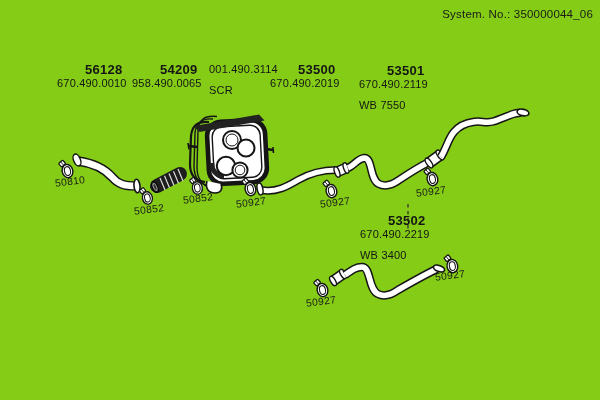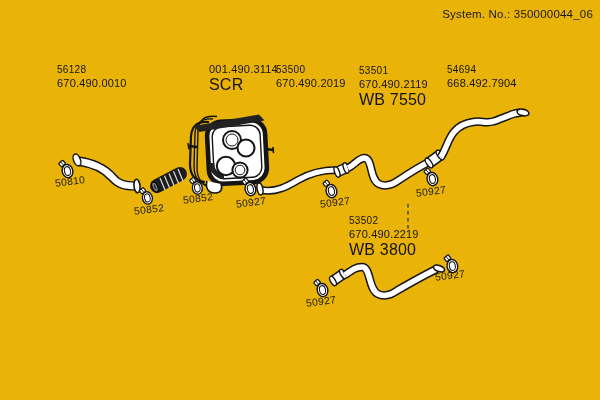--- a/index.html
+++ b/index.html
@@ -1,31 +1,31 @@
 <!DOCTYPE html>
 <html><head>
 <meta charset="utf-8">
 <style>
   html,body{margin:0;padding:0;background:#fff;}
   .page{
-    position:relative;width:600px;height:400px;background:#eab308;
+    position:relative;width:600px;height:400px;background:#84cc16;
     font-family:"Liberation Sans","DejaVu Sans",sans-serif;
     color:#151515;overflow:hidden;
   }
   svg{position:absolute;left:0;top:0;}
   .sysno{
     position:absolute;top:8px;right:7px;font-size:11.5px;letter-spacing:.2px;color:#1a1a1a;
   }
   .pgroup{position:absolute;white-space:nowrap;line-height:1;}
-  .pn{display:block;font-size:10px;font-weight:normal;letter-spacing:.3px;line-height:15px;}
+  .pn{display:block;font-size:13px;font-weight:bold;letter-spacing:.3px;line-height:15px;margin-left:28px;}
   .code{display:block;font-size:11px;letter-spacing:.2px;line-height:13px;}
-  .note{display:block;font-size:16px;letter-spacing:.2px;line-height:13px;margin-top:2px;}
+  .note{display:block;font-size:11px;letter-spacing:.2px;line-height:13px;margin-top:8px;}
   .g1{left:57px;top:62px}.g2{left:132px;top:62px}.g3{left:209px;top:63px}
-  .g4{left:276px;top:62px}.g5{left:359px;top:63px}.g6{left:447px;top:62px}
-  .g7{left:349px;top:213px}
+  .g4{left:270px;top:62px}.g5{left:359px;top:63px}.g6{left:447px;top:62px}
+  .g7{left:360px;top:213px}
   .cl{position:absolute;font-size:10.3px;letter-spacing:.3px;transform:rotate(-7deg);color:#1a1a1a;white-space:nowrap;}
   .c1{left:55px;top:176px}.c2{left:134px;top:204px}.c3{left:183px;top:193px}
   .c4{left:236px;top:197px}.c5{left:320px;top:197px}.c6{left:416px;top:186px}
   .c7{left:306px;top:296px}.c8{left:435px;top:270px}
 </style>
 </head>
 <body>
 
 <div class="page">
 
@@ -129,41 +129,41 @@
     <use href="#clampsym" xlink:href="#clampsym" transform="translate(331,189) rotate(-12) scale(0.85)"></use>
     <use href="#clampsym" xlink:href="#clampsym" transform="translate(432,177) rotate(-12) scale(0.85)"></use>
     <use href="#clampsym" xlink:href="#clampsym" transform="translate(322,288) rotate(-14) scale(0.85)"></use>
     <use href="#clampsym" xlink:href="#clampsym" transform="translate(452,264) rotate(-10) scale(0.85)"></use>
   </svg>
 
   <div class="pgroup g1">
     <span class="pn">56128</span>
     <span class="code">670.490.0010</span>
   </div>
+  <div class="pgroup g2">
+    <span class="pn">54209</span>
+    <span class="code">958.490.0065</span>
+  </div>
   <div class="pgroup g3">
     <span class="code">001.490.3114</span>
     <span class="note">SCR</span>
   </div>
   <div class="pgroup g4">
     <span class="pn">53500</span>
     <span class="code">670.490.2019</span>
   </div>
   <div class="pgroup g5">
     <span class="pn">53501</span>
     <span class="code">670.490.2119</span>
     <span class="note">WB 7550</span>
   </div>
-  <div class="pgroup g6">
-    <span class="pn">54694</span>
-    <span class="code">668.492.7904</span>
-  </div>
   <div class="pgroup g7">
     <span class="pn">53502</span>
     <span class="code">670.490.2219</span>
-    <span class="note">WB 3800</span>
+    <span class="note">WB 3400</span>
   </div>
 
   <span class="cl c1">50810</span>
   <span class="cl c2">50852</span>
   <span class="cl c3">50852</span>
   <span class="cl c4">50927</span>
   <span class="cl c5">50927</span>
   <span class="cl c6">50927</span>
   <span class="cl c7">50927</span>
   <span class="cl c8">50927</span>

